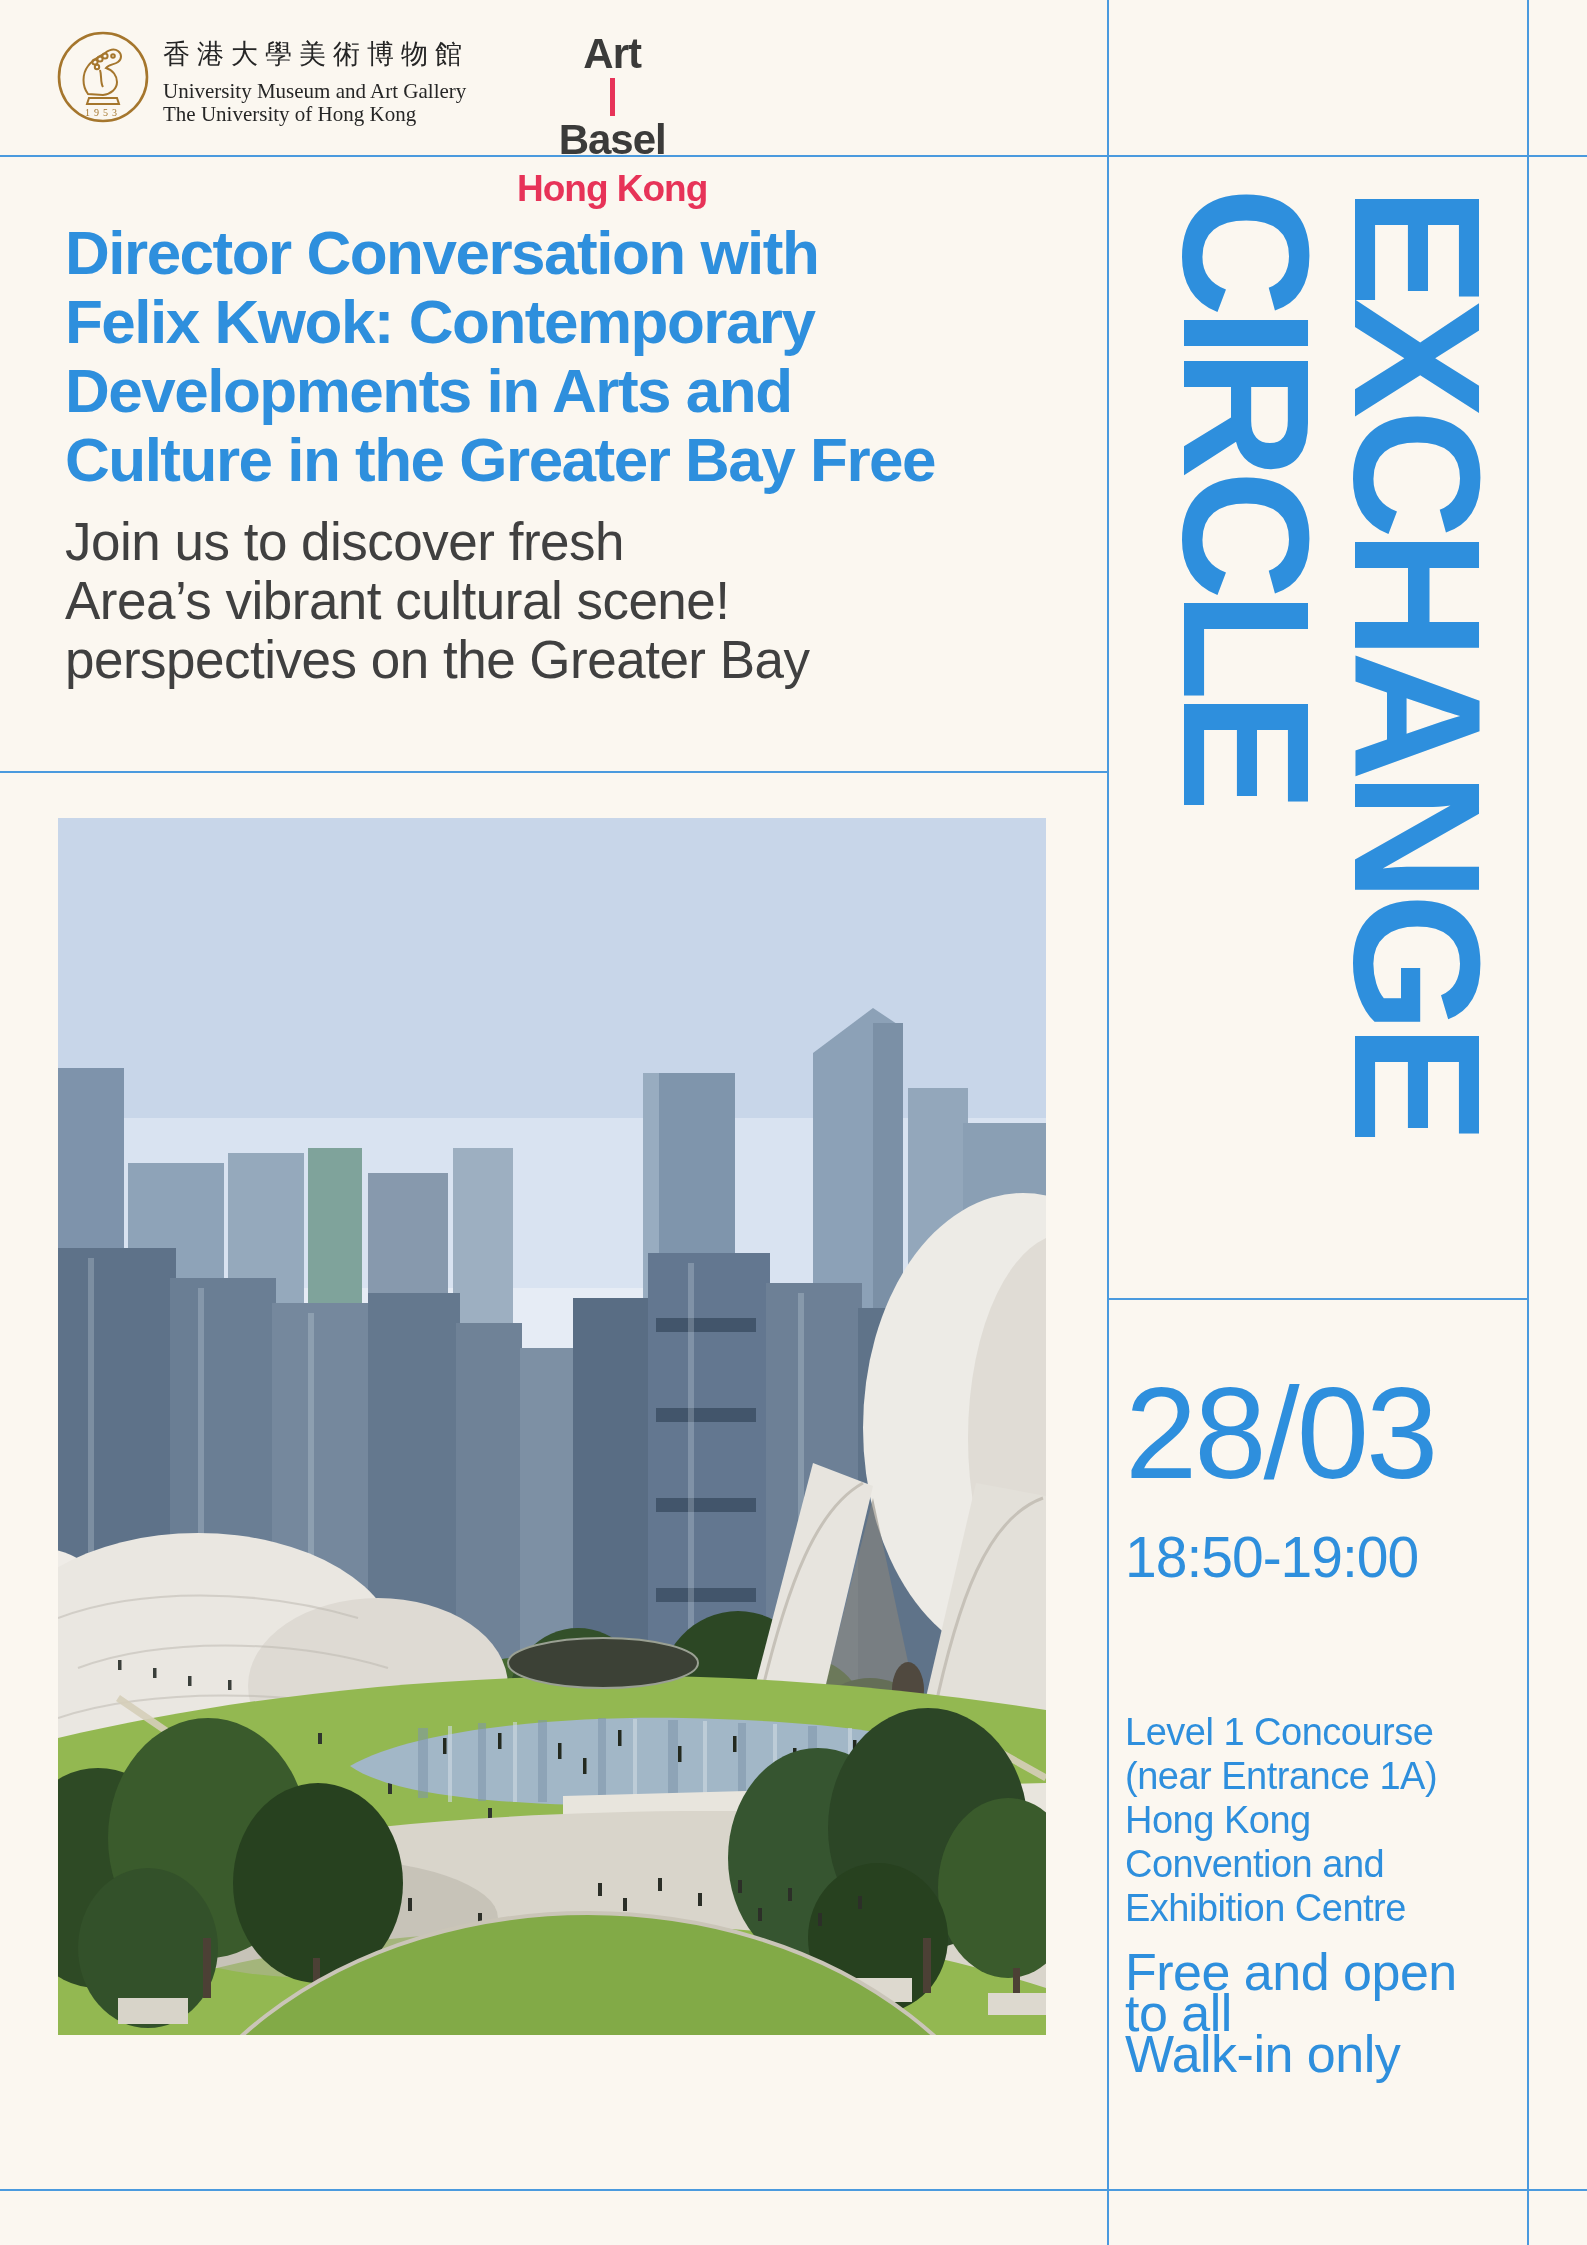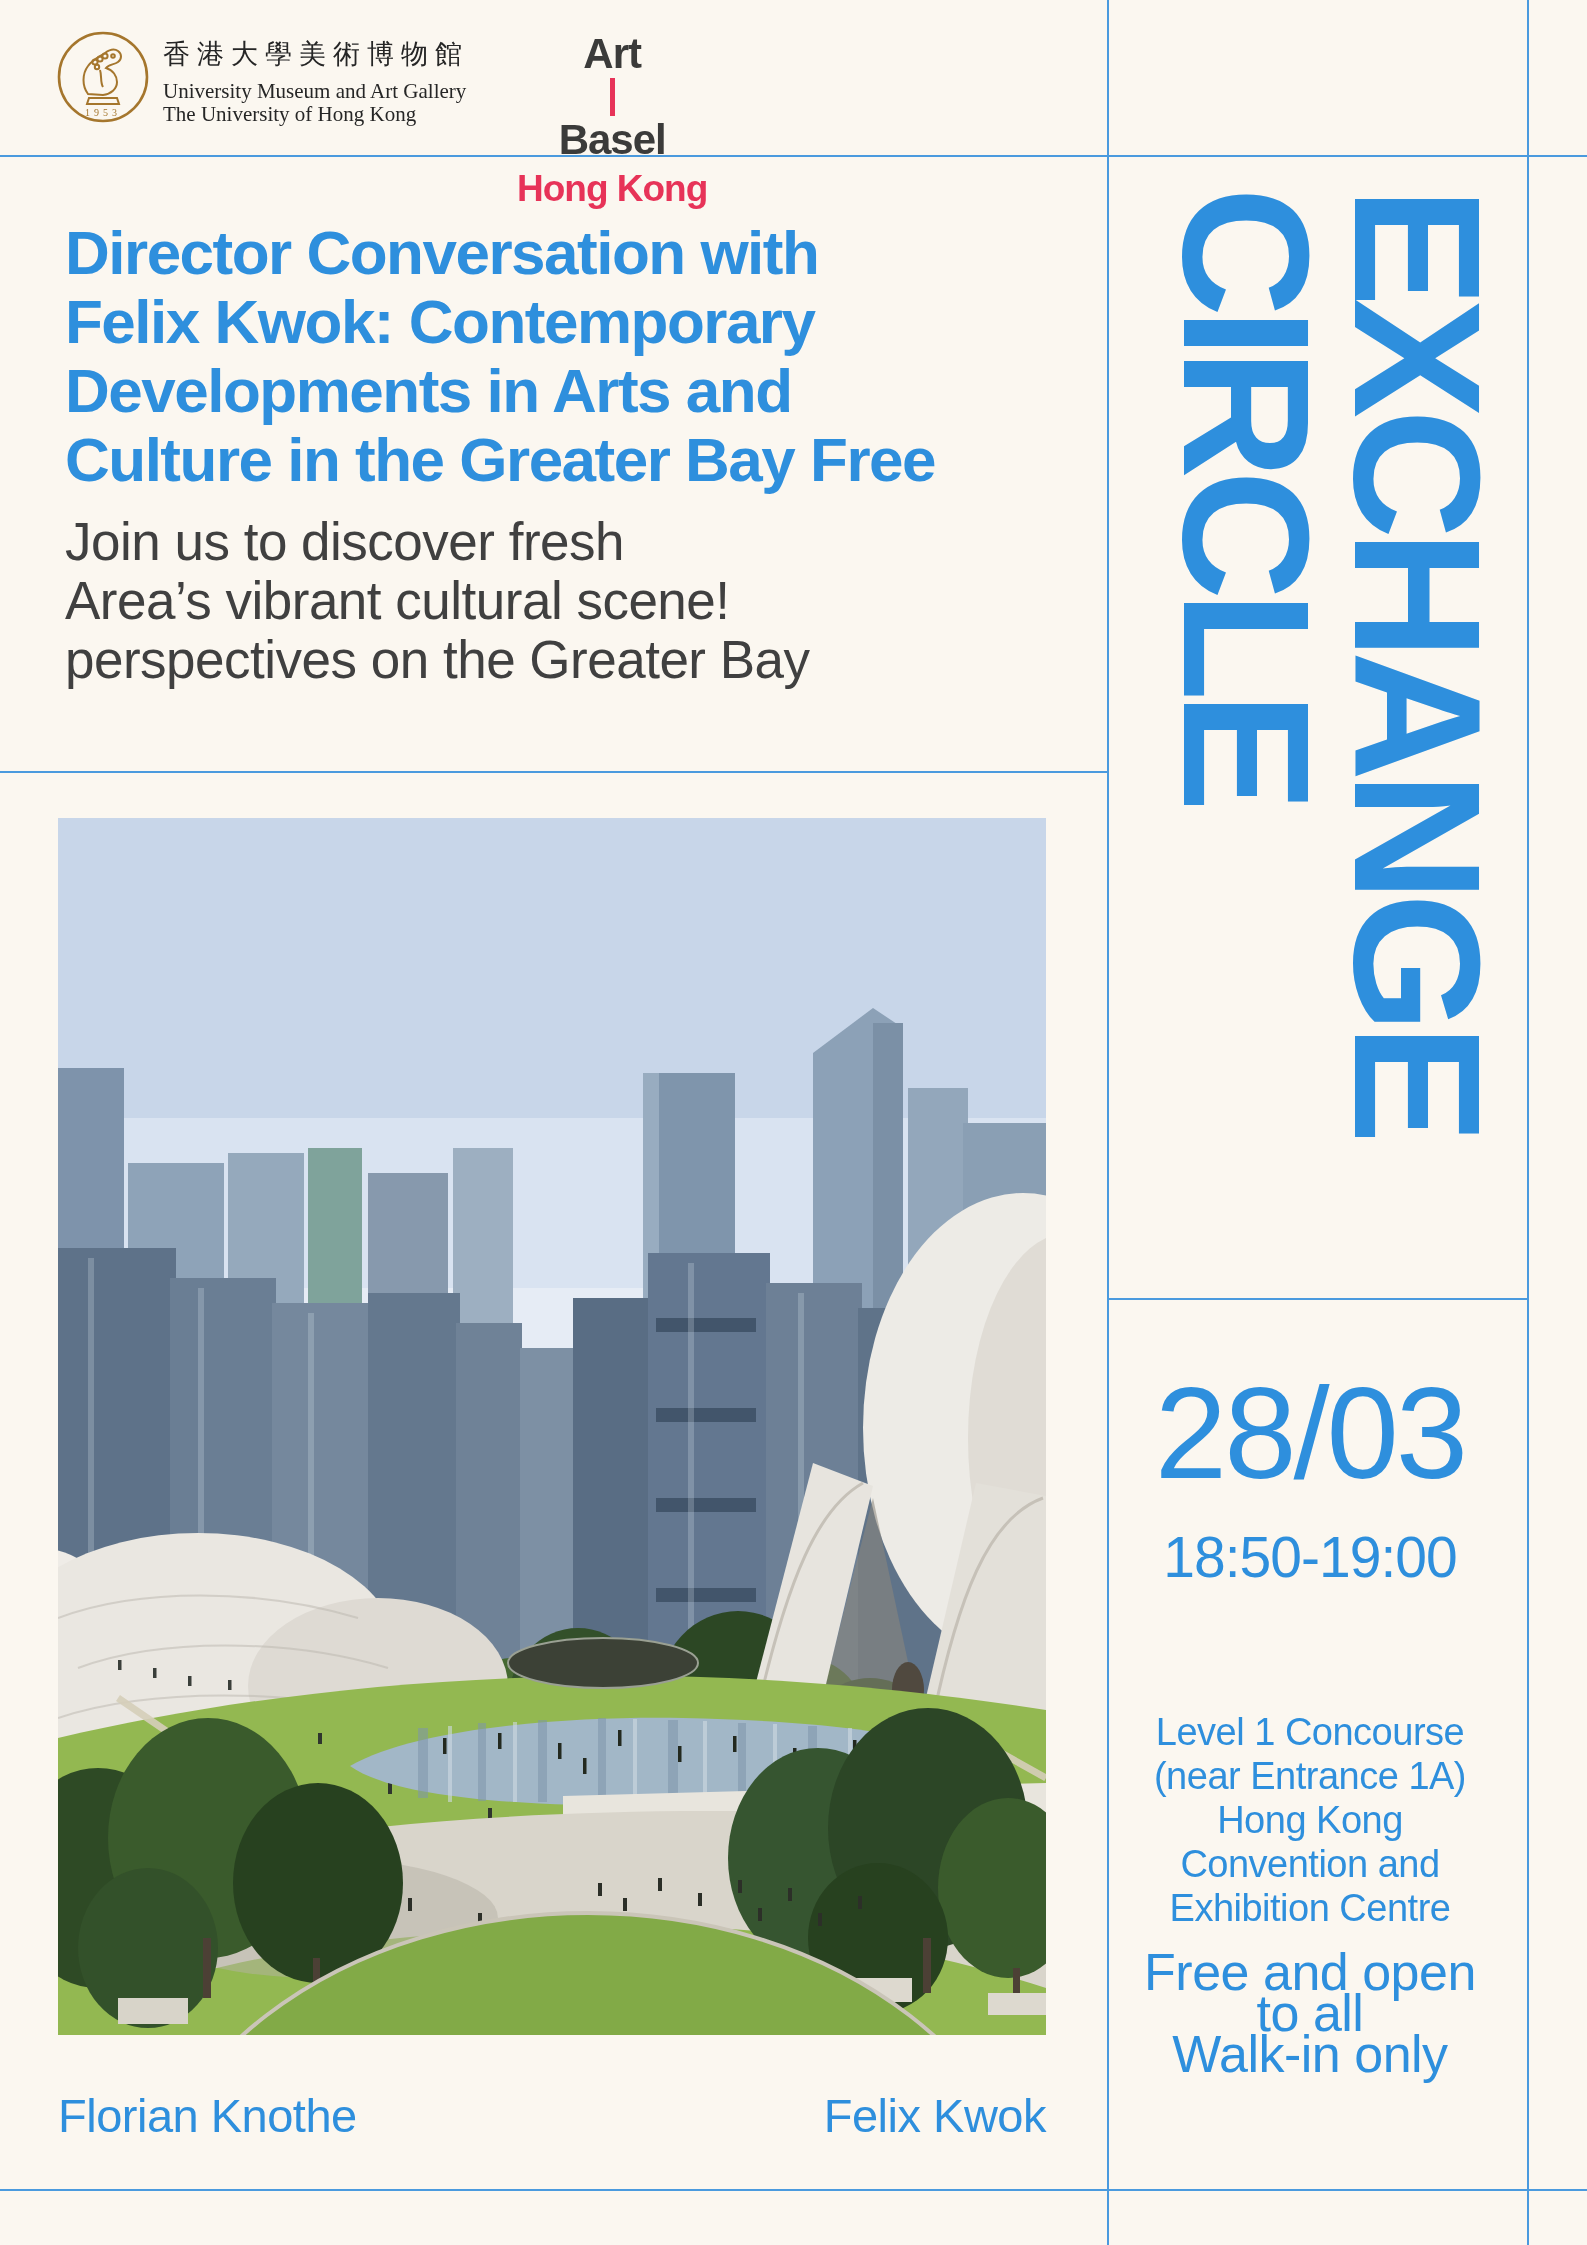--- a/index.html
+++ b/index.html
@@ -39,21 +39,21 @@
     color:#404040;font-size:53px;font-weight:400;line-height:59px;letter-spacing:-0.5px;}
   .photo{position:absolute;left:58px;top:818px;width:988px;height:1217px;}
   .speakers{position:absolute;left:58px;top:2088px;width:988px;display:flex;justify-content:space-between;
     color:#2e8fdd;font-size:47px;font-weight:400;letter-spacing:-0.5px;}
 
   
   .banner{position:absolute;left:1503px;top:187px;
     transform:rotate(90deg);transform-origin:top left;
     color:#2e8fdd;font-weight:bold;font-size:180px;line-height:171px;
     letter-spacing:-9px;white-space:nowrap;}
-  .side-block{position:absolute;left:1125px;width:370px;text-align:center;color:#2e8fdd;}
+  .side-block{position:absolute;left:1125px;width:370px;text-align:left;color:#2e8fdd;}
   .date-block{top:1368px;}
   .date-big{font-size:130px;font-weight:400;letter-spacing:-3px;line-height:130px;white-space:nowrap;}
   .time-txt{font-size:57px;font-weight:400;letter-spacing:-1px;margin-top:26px;}
   .location-block{top:1710px;font-size:38px;line-height:44px;letter-spacing:-0.5px;}
   .admission-block{top:1952px;font-size:52px;line-height:41px;letter-spacing:-0.5px;}
 </style>
 </head>
 <body>
 
 <div class="poster">
@@ -290,24 +290,20 @@
         <rect x="600" y="1105" width="4" height="13"></rect>
       <rect x="350" y="1080" width="4" height="13"></rect>
         <rect x="420" y="1095" width="4" height="13"></rect>
     </g>
 
     <ellipse cx="530" cy="1445" rx="455" ry="350" fill="#82aa47"></ellipse>
     <ellipse cx="530" cy="1445" rx="455" ry="350" fill="none" stroke="#cac5b8" stroke-width="4"></ellipse>
     <path d="M110,1300 C280,1210 790,1210 950,1300" stroke="#a9c46a" stroke-width="6" fill="none" opacity="0.6"></path>
   </svg>
 
-  <div class="speakers">
-    <span>Florian Knothe</span>
-    <span>Felix Kwok</span>
-  </div>
 
   <div class="banner">
     <div>EXCHANGE</div>
     <div>CIRCLE</div>
   </div>
 
   <div class="side-block date-block">
     <div class="date-big">28/03</div>
     <div class="time-txt">18:50-19:00</div>
   </div>

